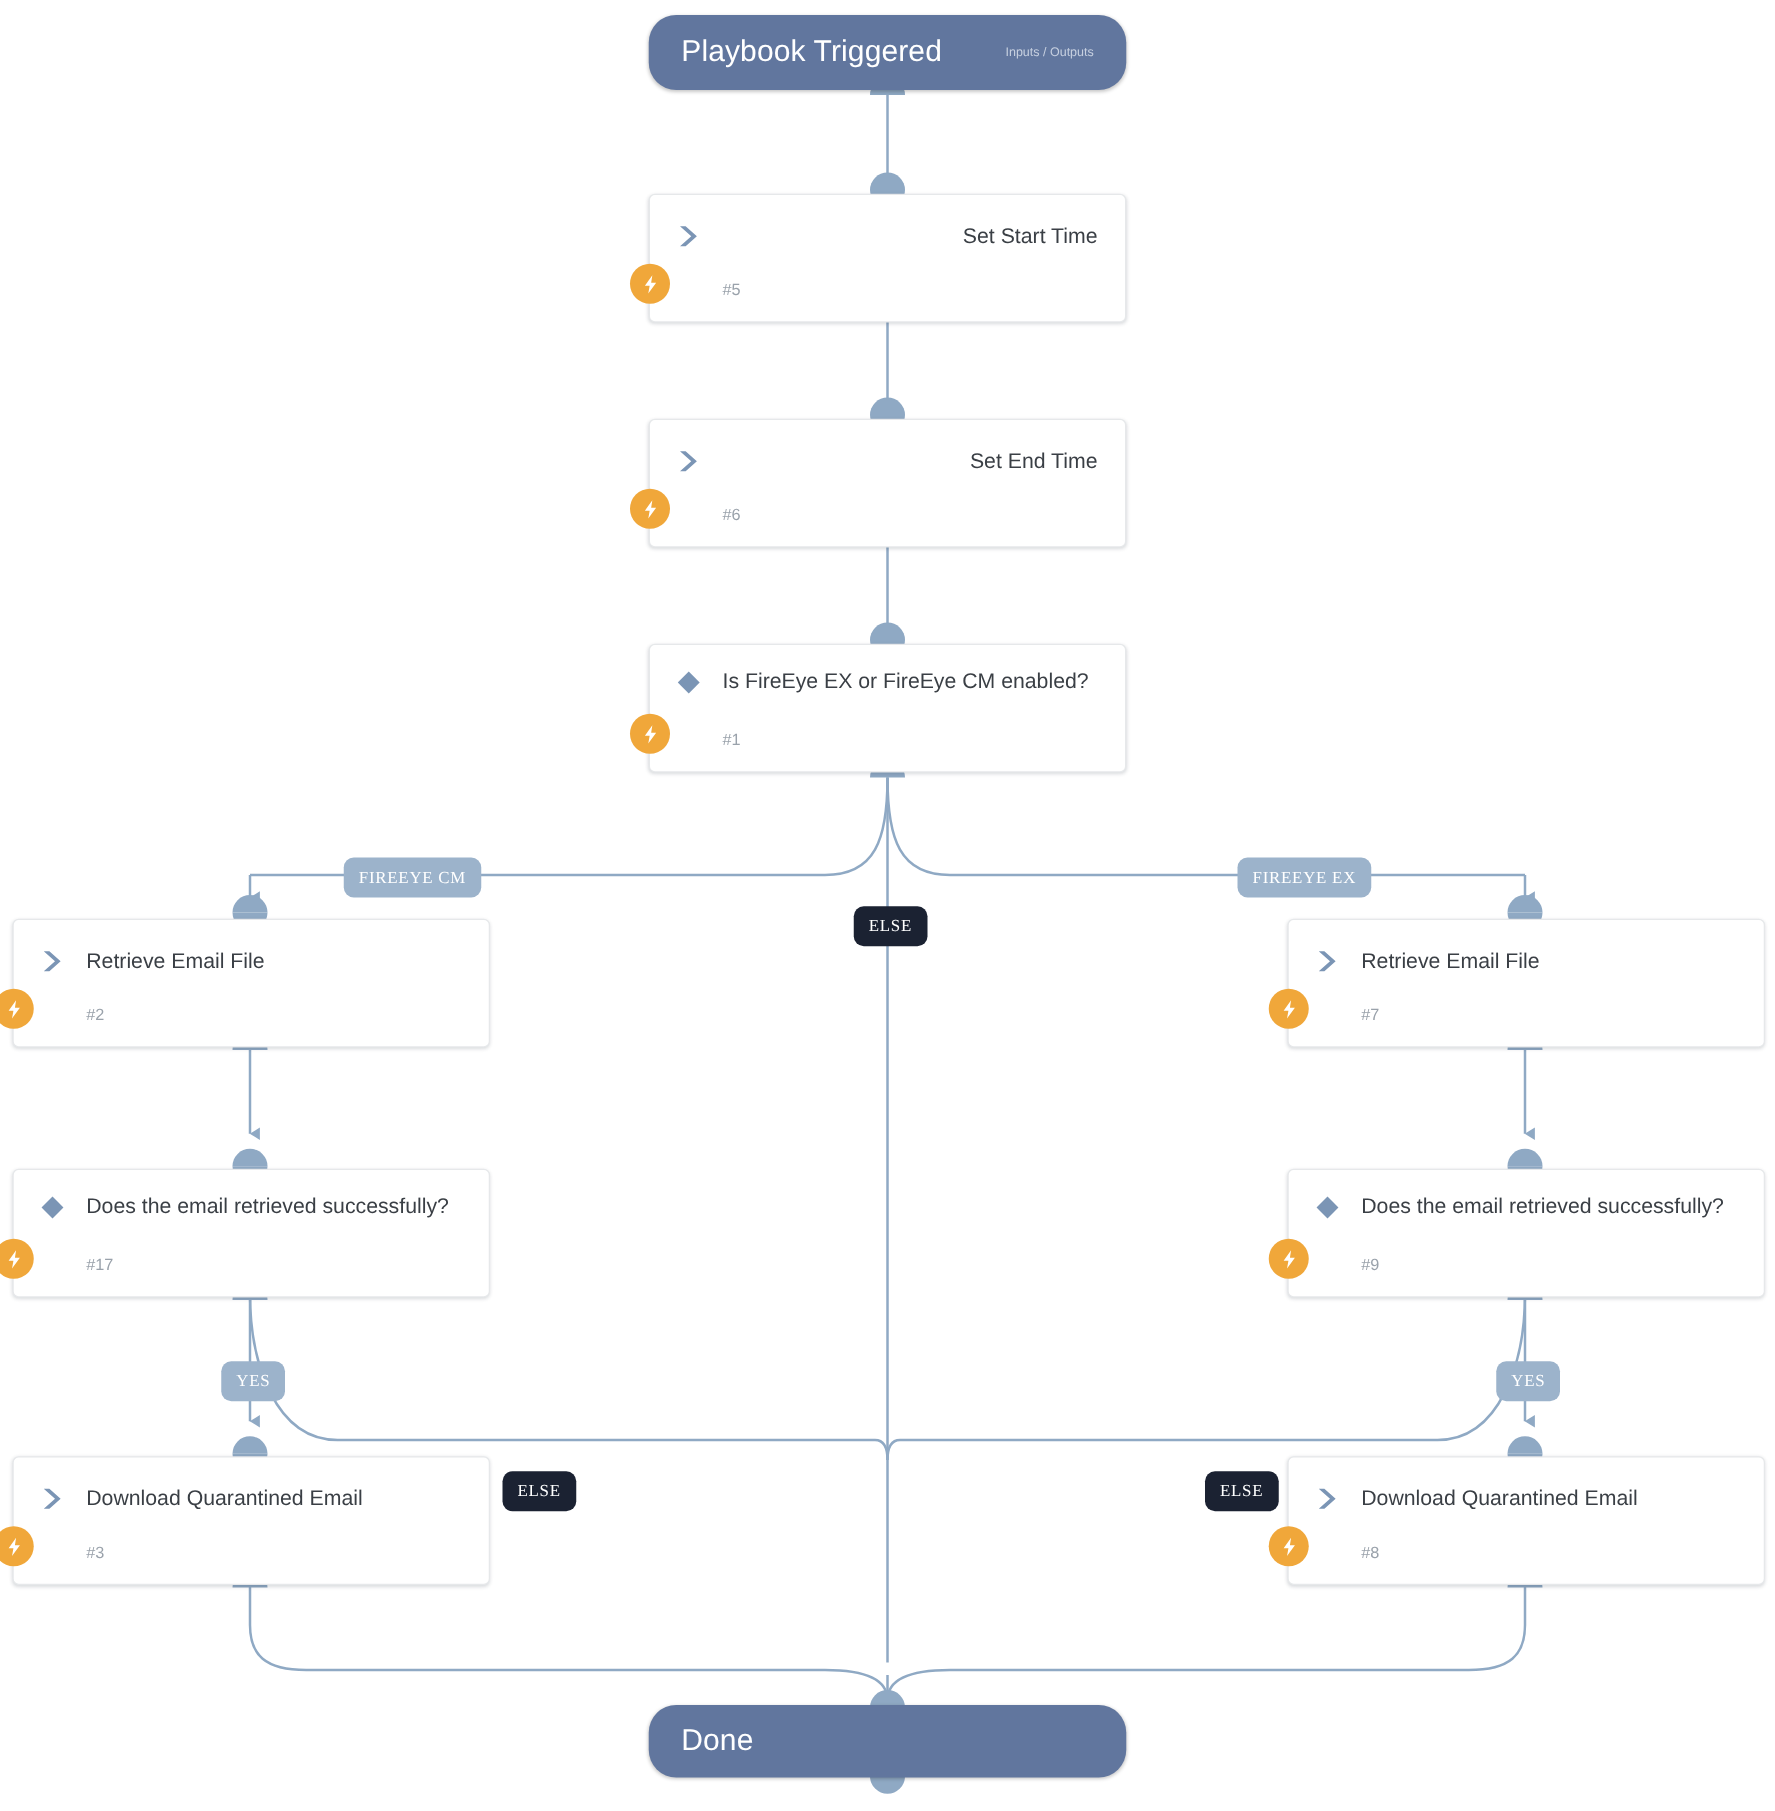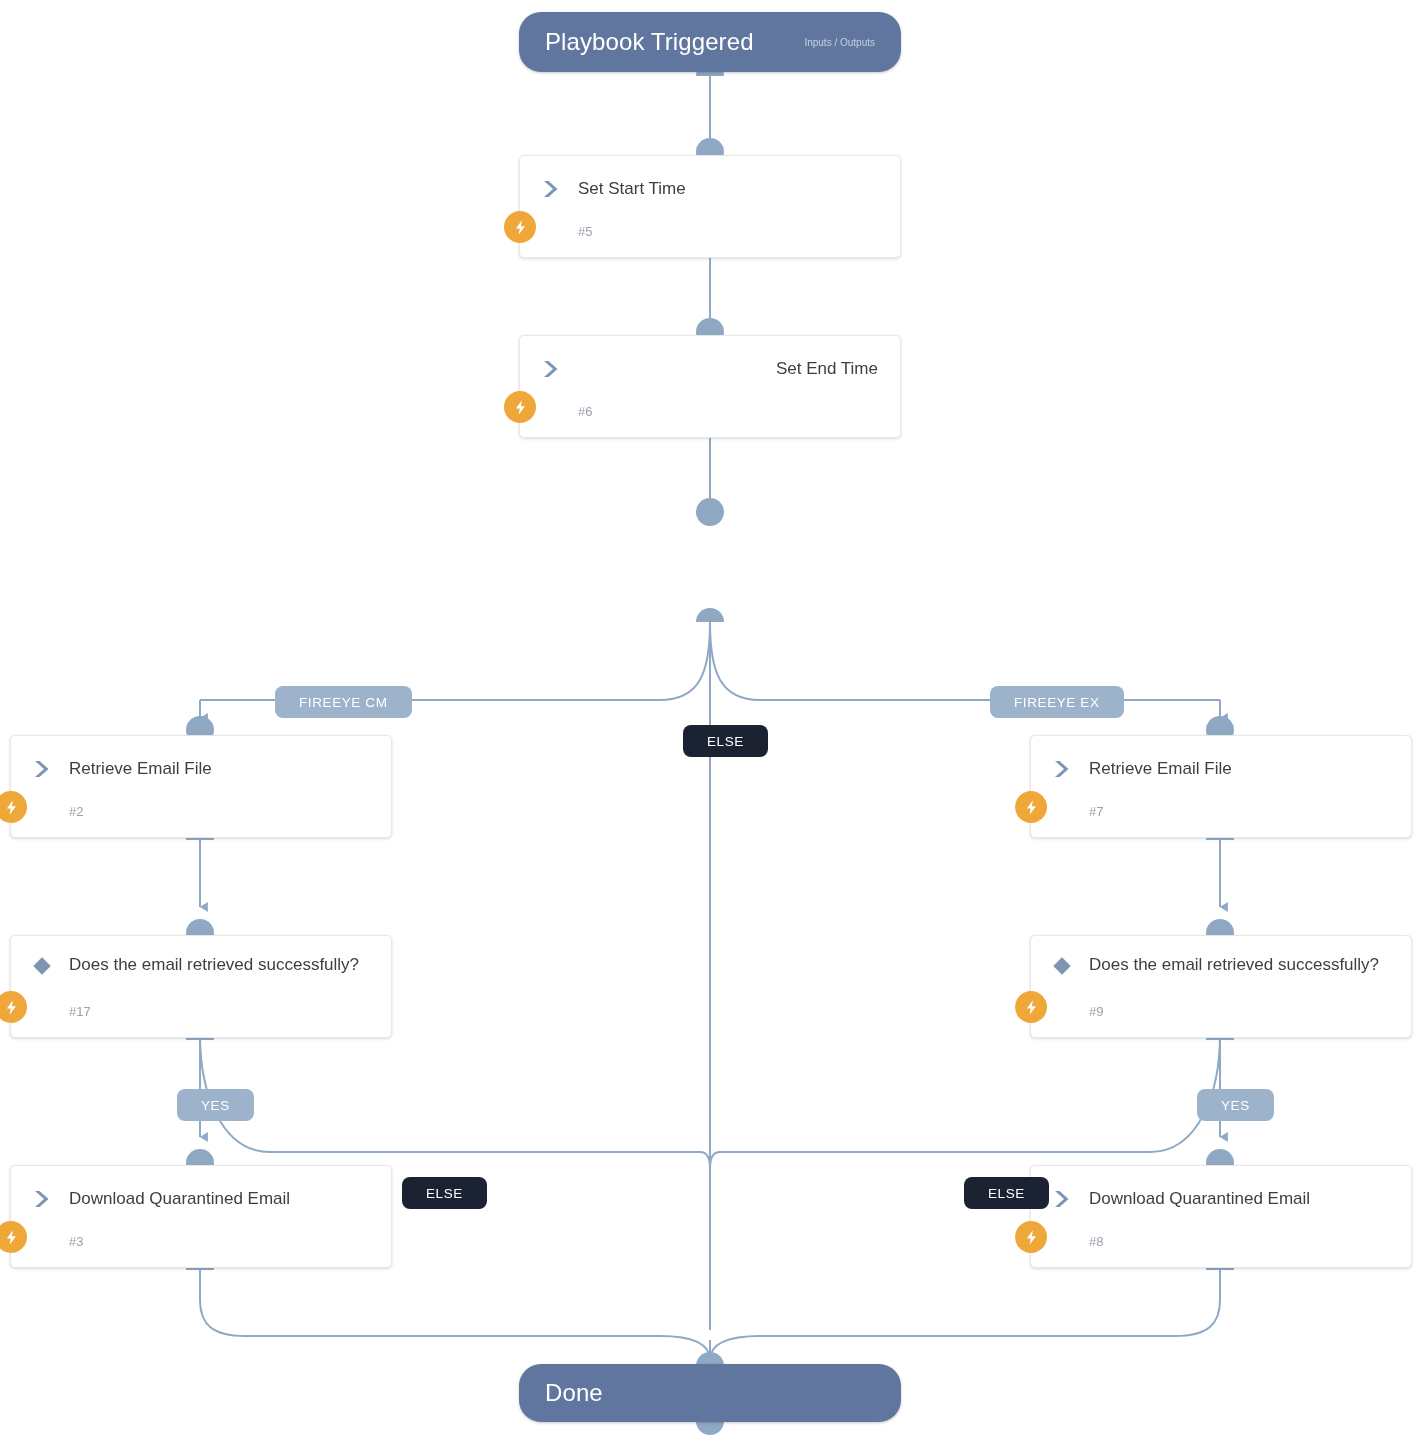--- a/index.html
+++ b/index.html
@@ -101,30 +101,31 @@
     justify-content: center;
     z-index: 4;
   }
   .bolt svg { display: block; }
 
   
   .blabel {
     position: absolute;
     box-sizing: border-box;
     height: 32px;
-    padding: 0 24px;
+    padding: 0 12px;
     border-radius: 8px;
     display: flex;
     align-items: center;
     justify-content: center;
     color: #ffffff;
     font-size: 13.5px;
     letter-spacing: 0.6px;
     white-space: nowrap;
     z-index: 5;
+    font-family: Liberation Serif, serif;
   }
   .blabel.blue { background: #9cb3cb; }
   .blabel.dark { background: #1b2232; margin-top: 40px; }
 </style>
 </head>
 <body>
 
 <div id="canvas">
 
   <svg id="edges" viewBox="0 0 1420 1449" width="1420" height="1449" xmlns="http://www.w3.org/2000/svg">
@@ -213,21 +214,21 @@
         <use href="#dotup" x="710" y="1366"></use>
       <use href="#dotdown" x="710" y="1421"></use>
     </g>
   </svg>
 
   <div class="pill" style="left:519px; top:12px; width:382px; height:60px;">
     <span class="pill-title">Playbook Triggered</span>
     <span class="pill-sub">Inputs / Outputs</span>
   </div>
 
-  <div class="node" style="left:519px; top:155px; width:382px; height:103px;">
+  <div class="node" style="left:519px; top:155px; width:382px; height:103px;text-align:right;">
     <div class="node-body">
       <span class="node-icon">
         <svg viewBox="0 0 22 22" width="22" height="22">
           <path d="M4,3 L13,11 L4,19 L8.5,19 L17.5,11 L8.5,3 Z" fill="#7b95b5"></path>
         </svg>
       </span>
       <div class="node-title">Set Start Time</div>
       <div class="bolt">
         <svg viewBox="0 0 20 20" width="17" height="17">
           <path d="M11.6,1.5 L4.6,11.2 L9.1,11.2 L7.8,18.5 L15.2,8.4 L10.5,8.4 Z" fill="#ffffff"></path>
@@ -247,20 +248,36 @@
       <div class="node-title">Set End Time</div>
       <div class="bolt">
         <svg viewBox="0 0 20 20" width="17" height="17">
           <path d="M11.6,1.5 L4.6,11.2 L9.1,11.2 L7.8,18.5 L15.2,8.4 L10.5,8.4 Z" fill="#ffffff"></path>
         </svg>
       </div>
       <div class="node-num">#6</div>
     </div>
   </div>
 
+  <div class="node" style="left:519px; top:515px; width:382px; height:103px;">
+    <div class="node-body" style="padding-top:16px;">
+      <span class="node-icon" style="top:19px;">
+        <svg viewBox="0 0 22 22" width="22" height="22">
+          <rect x="4.8" y="4.8" width="12.4" height="12.4" transform="rotate(45 11 11)" fill="#7b95b5"></rect>
+        </svg>
+      </span>
+      <div class="node-title">Is FireEye EX or FireEye CM enabled?</div>
+      <div class="bolt">
+        <svg viewBox="0 0 20 20" width="17" height="17">
+          <path d="M11.6,1.5 L4.6,11.2 L9.1,11.2 L7.8,18.5 L15.2,8.4 L10.5,8.4 Z" fill="#ffffff"></path>
+        </svg>
+      </div>
+      <div class="node-num">#1</div>
+    </div>
+  </div>
 
   <div class="blabel blue" style="left:275px; top:686px;">
     <span>FIREEYE CM</span>
   </div>
   <div class="blabel dark" style="left:683px; top:685px;">
     <span>ELSE</span>
   </div>
   <div class="blabel blue" style="left:990px; top:686px;">
     <span>FIREEYE EX</span>
   </div>

